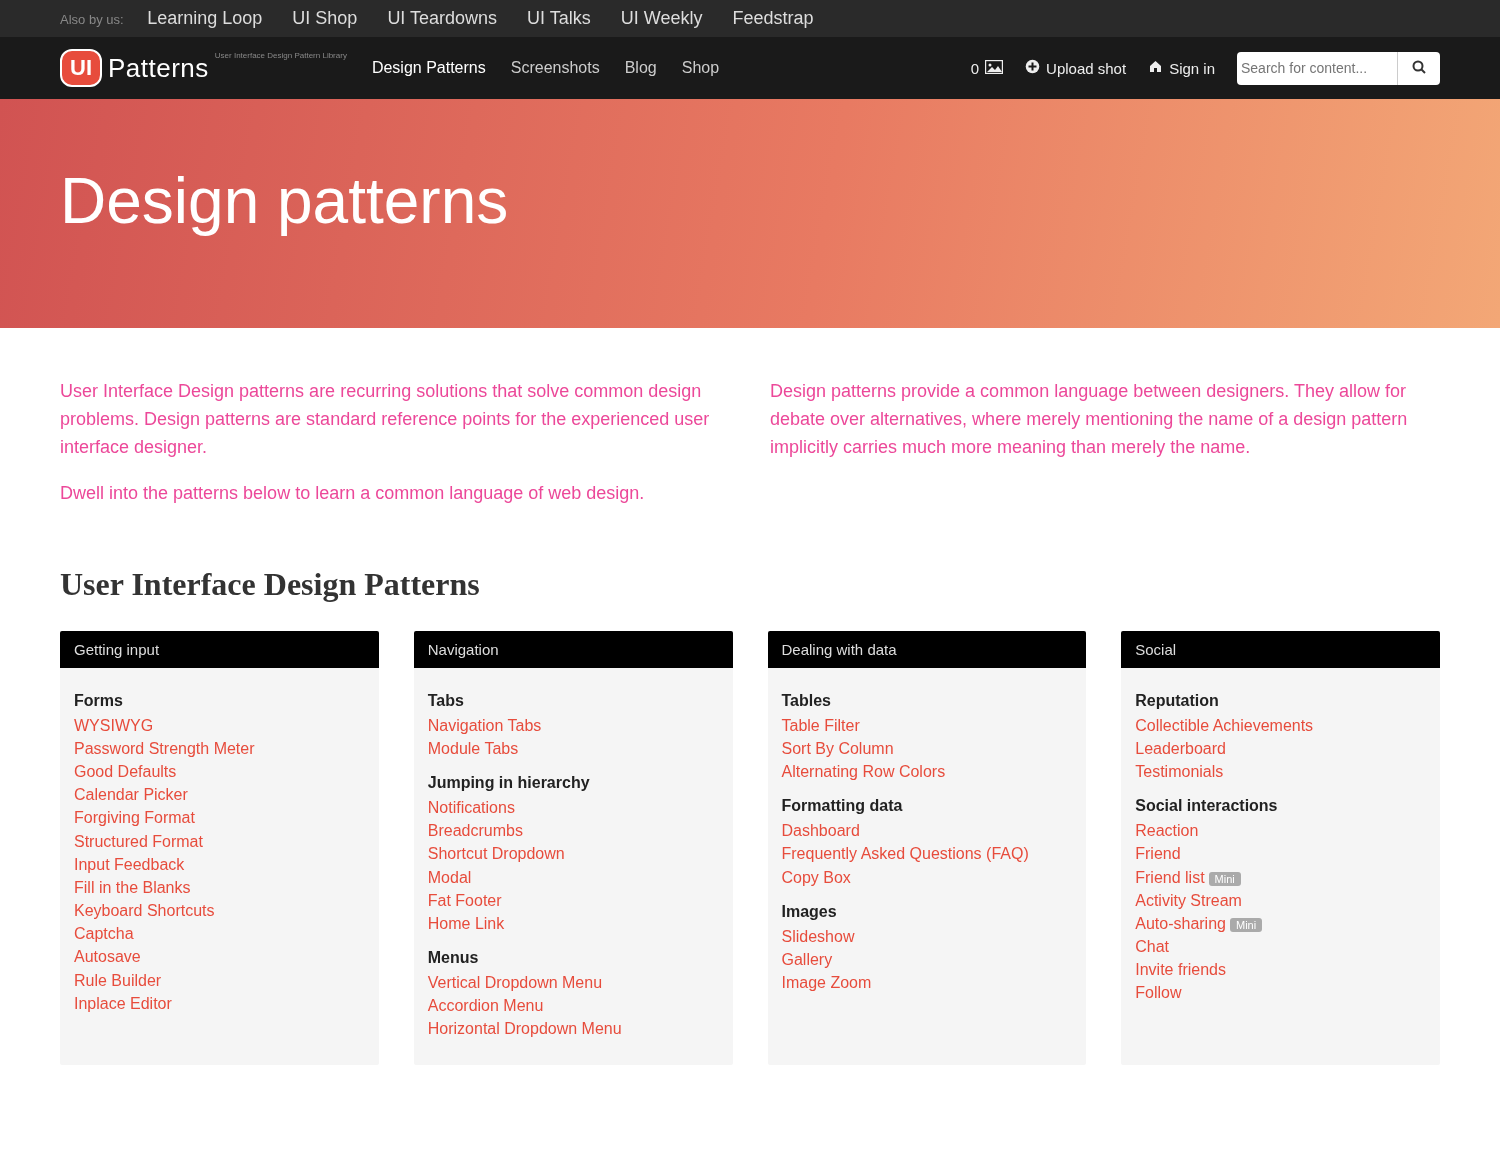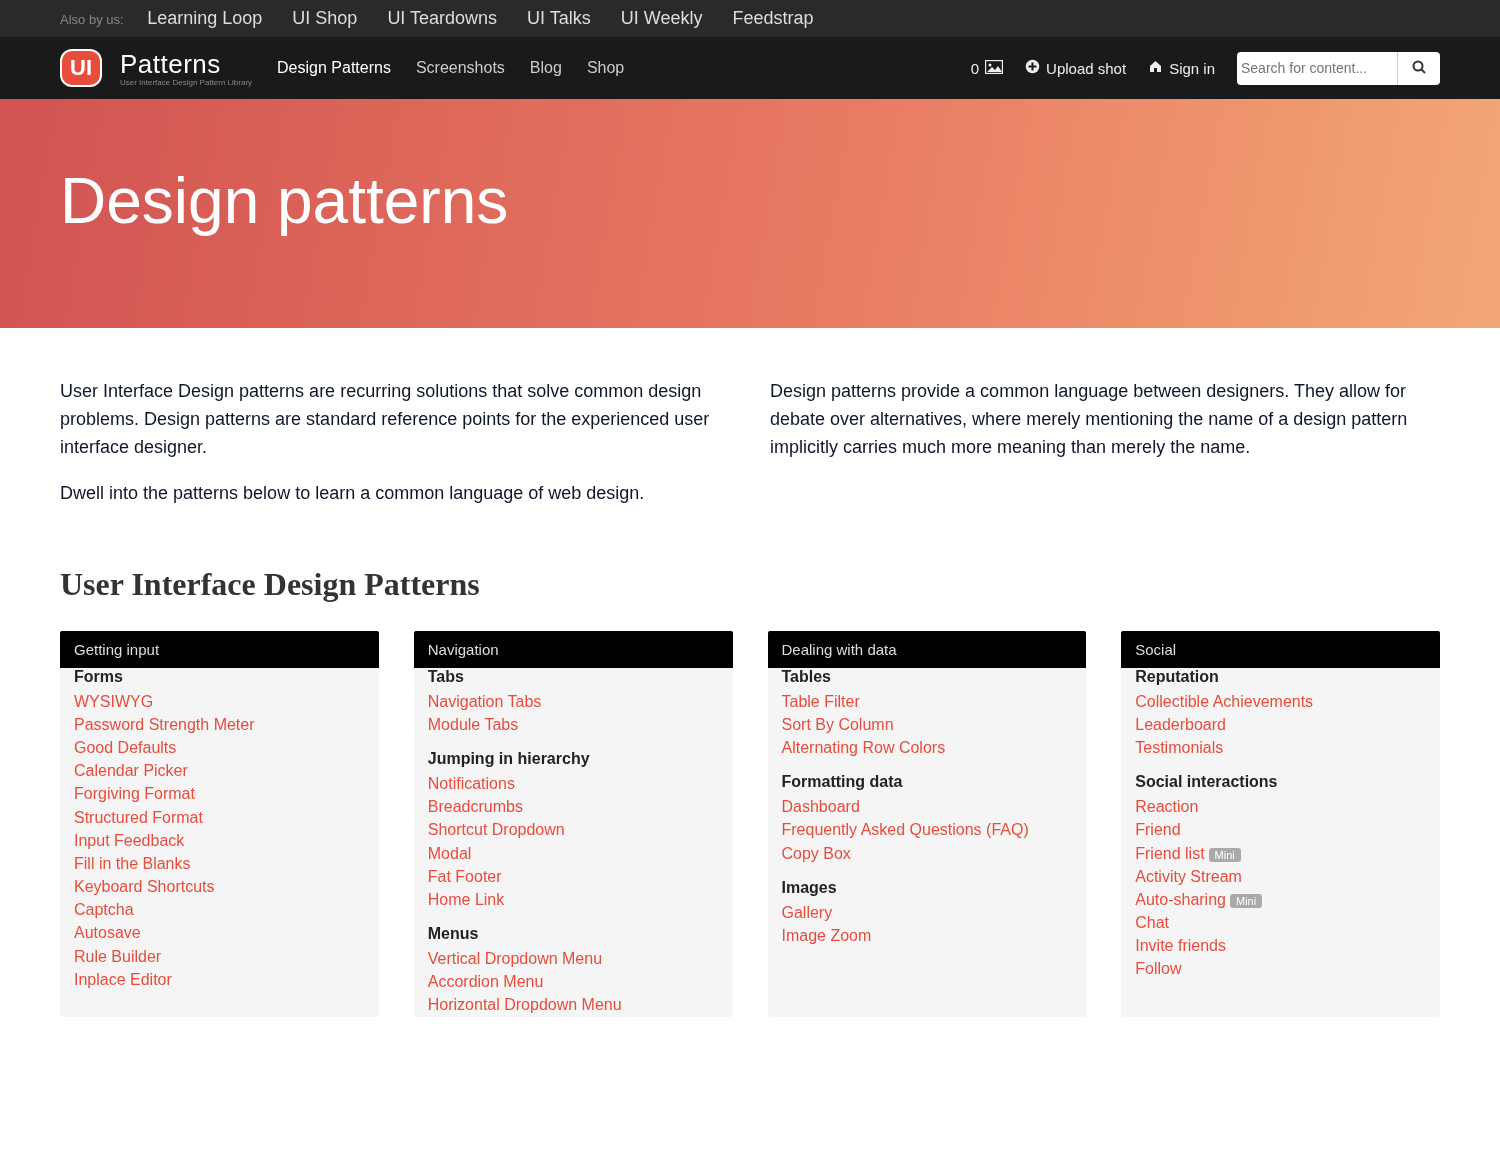--- a/index.html
+++ b/index.html
@@ -7,43 +7,43 @@
 
 .top-bar { background: #2a2a2a; color: #999; padding: 8px 60px; font-size: 13px; }
 .top-bar .label { color: #888; margin-right: 20px; }
 .top-bar a { color: #ddd; text-decoration: none; margin-right: 30px; font-size: 18px; }
 
 .nav-bar { background: #1a1a1a; padding: 12px 60px; display: flex; align-items: center; }
 .logo-box { background: #e74c3c; color: #fff; font-weight: bold; padding: 4px 8px; font-size: 22px; border: 2px solid #fff; border-radius: 12px; }
 .logo-text { color: #fff; font-size: 26px; font-weight: 400; margin-left: 6px; letter-spacing: 0.5px; }
 .logo-sub { display: block; color: #888; font-size: 8px; margin-left: 6px; margin-top: -2px; }
 .logo-wrap { display: flex; align-items: center; margin-right: 25px; }
-.logo-text-wrap { display: flex; flex-direction: column; padding-left: 12px; }
+.logo-text-wrap { display: flex; flex-direction: row; }
 .nav-links a { color: #ccc; text-decoration: none; margin-right: 25px; font-size: 16px; }
 .nav-links a.active { color: #fff; font-weight: 500; }
 .nav-right { margin-left: auto; display: flex; align-items: center; gap: 22px; }
 .nav-right .ritem { color: #eee; font-size: 15px; display: flex; align-items: center; gap: 6px; text-decoration: none; }
 .search-wrap { display: flex; }
 .search-input { padding: 8px 4px; border: none; border-radius: 4px 0 0 4px; width: 160px; font-size: 14px; background:#fff; }
 .search-btn { background: #fff; border: none; border-left: 1px solid #ccc; border-radius: 0 4px 4px 0; padding: 8px 14px; cursor: pointer; font-size: 14px; }
 
 .hero { background: linear-gradient(100deg, #d15352 0%, #e87a62 55%, #f3a776 100%); padding: 65px 60px 90px; }
 .hero h1 { color: #fff; font-size: 64px; font-weight: 300; }
 
 .content { padding: 50px 60px; }
 .intro { display: flex; gap: 40px; margin-bottom: 40px; }
-.intro .col { flex: 1; font-size: 18px; color: #0f172a; line-height: 1.55; }
+.intro .col { flex: 1; font-size: 18px; color: #ec4899; line-height: 1.55; }
 .intro p { margin-bottom: 18px; }
 
 .section-title { font-size: 32px; font-weight: 600; color: #333; margin-bottom: 28px; font-family: Georgia, serif; }
 
 .grid { display: flex; gap: 35px; }
 .card { flex: 1; background: #f5f5f5; border-radius: 2px; overflow: hidden; }
 .card-header { background: #000; color: #ddd; padding: 10px 14px; font-size: 15px; }
-.card-body { padding: 0 14px; }
+.card-body { padding: 24px 14px; }
 .group-title { font-weight: bold; font-size: 16px; color: #222; margin-top: 14px; margin-bottom: 4px; }
 .group-title:first-child { margin-top: 0; }
 .pattern-link { display: block; color: #e74c3c; text-decoration: none; font-size: 16px; line-height: 1.45; }
 .mini-badge { background: #aaa; color: #fff; font-size: 11px; padding: 1px 6px; border-radius: 3px; margin-left: 4px; }
 
 .icon { display: inline-block; }
 </style>
 </head>
 <body>
 
@@ -164,20 +164,21 @@
         <div class="card-body">
           <div class="group-title">Tables</div>
           <a class="pattern-link"><span>Table Filter</span></a>
           <a class="pattern-link"><span>Sort By Column</span></a>
           <a class="pattern-link"><span>Alternating Row Colors</span></a>
           <div class="group-title">Formatting data</div>
           <a class="pattern-link"><span>Dashboard</span></a>
           <a class="pattern-link"><span>Frequently Asked Questions (FAQ)</span></a>
           <a class="pattern-link"><span>Copy Box</span></a>
           <div class="group-title">Images</div>
+          <a class="pattern-link"><span>Slideshow</span></a>
           <a class="pattern-link"><span>Gallery</span></a>
           <a class="pattern-link"><span>Image Zoom</span></a>
         </div>
       </div>
       <div class="card">
         <div class="card-header">Social</div>
         <div class="card-body">
           <div class="group-title">Reputation</div>
           <a class="pattern-link"><span>Collectible Achievements</span></a>
           <a class="pattern-link"><span>Leaderboard</span></a>

